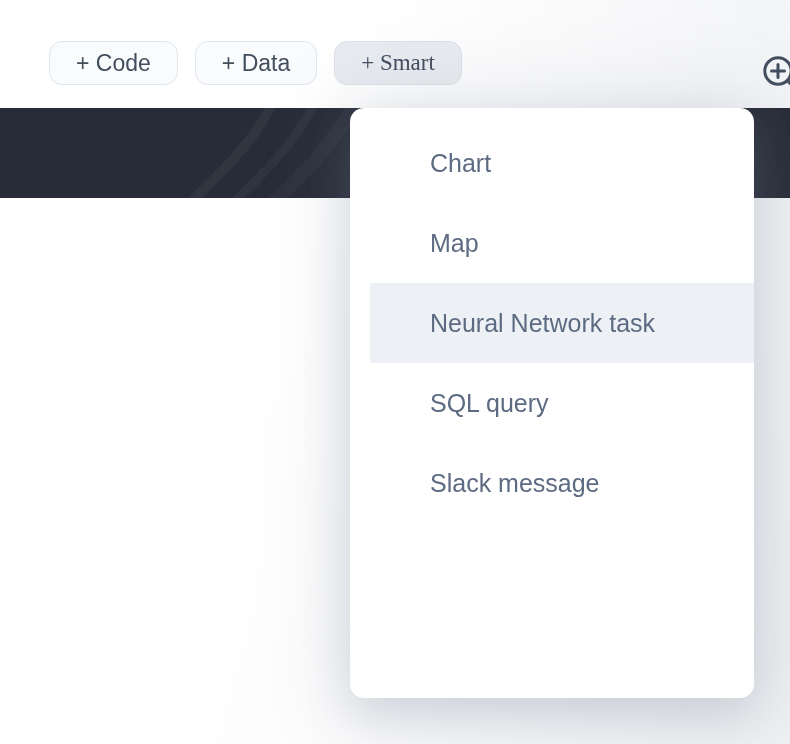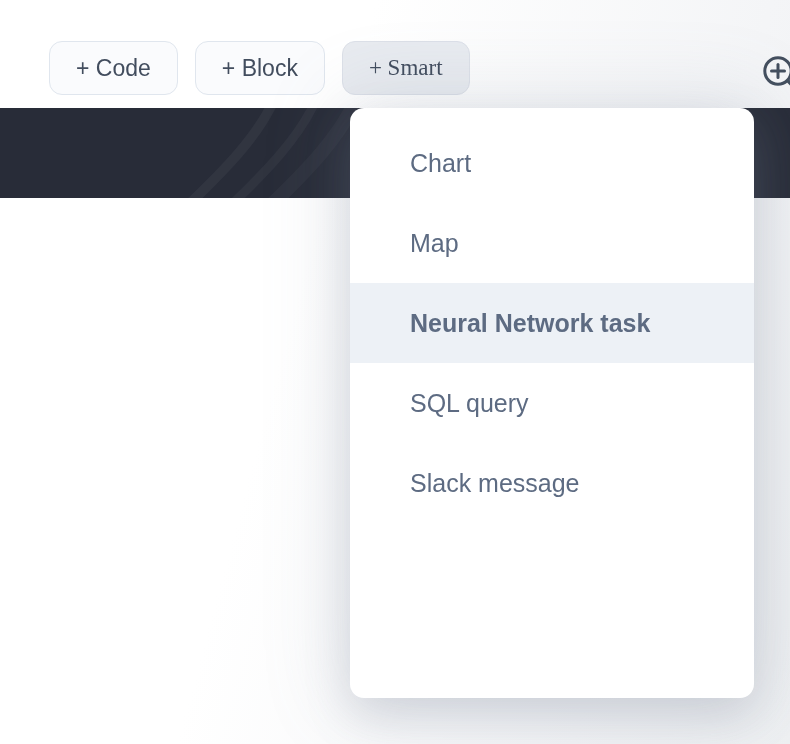--- a/index.html
+++ b/index.html
@@ -17,21 +17,21 @@
     top: 0; left: 0; right: 0;
     height: 108px;
   }
   .toolbar-buttons {
     position: absolute;
     top: 41px; left: 49px;
     display: flex;
     gap: 17px;
   }
   .tb-btn {
-    height: 54px;
+    height: 44px;
     padding: 8px 26px;
     display: flex;
     align-items: center;
     justify-content: center;
     font-family: "Liberation Sans", sans-serif;
     font-size: 23px;
     font-weight: 500;
     color: #424d5e;
     background: #fafbfd;
     border: 1.5px solid #e0e6ee;
@@ -82,33 +82,33 @@
   .menu-item {
     height: 80px;
     display: flex;
     align-items: center;
     padding-left: 60px;
     font-size: 25px;
     font-weight: 500;
     color: #5d6b82;
     cursor: pointer;
     white-space: nowrap;
+    margin-left: 20px;
   }
   .menu-item.highlighted {
     background: #edf1f6;
-    font-weight: bold;
   }
 </style>
 </head>
 <body>
 
 <div class="toolbar">
   <div class="toolbar-buttons">
     <button class="tb-btn">+ Code</button>
-    <button class="tb-btn">+ Block</button>
+    <button class="tb-btn">+ Data</button>
     <button class="tb-btn active">+ Smart</button>
   </div>
 
   <div class="zoom-icon-wrap">
     <svg width="42" height="42" viewBox="0 0 42 42" fill="none">
       <circle cx="17" cy="17" r="13.2" stroke="#434e5e" stroke-width="3"></circle>
       <line x1="10.5" y1="17" x2="23.5" y2="17" stroke="#434e5e" stroke-width="3" stroke-linecap="round"></line>
       <line x1="17" y1="10.5" x2="17" y2="23.5" stroke="#434e5e" stroke-width="3" stroke-linecap="round"></line>
       <line x1="26.8" y1="26.8" x2="37" y2="37" stroke="#434e5e" stroke-width="3.4" stroke-linecap="round"></line>
     </svg>

